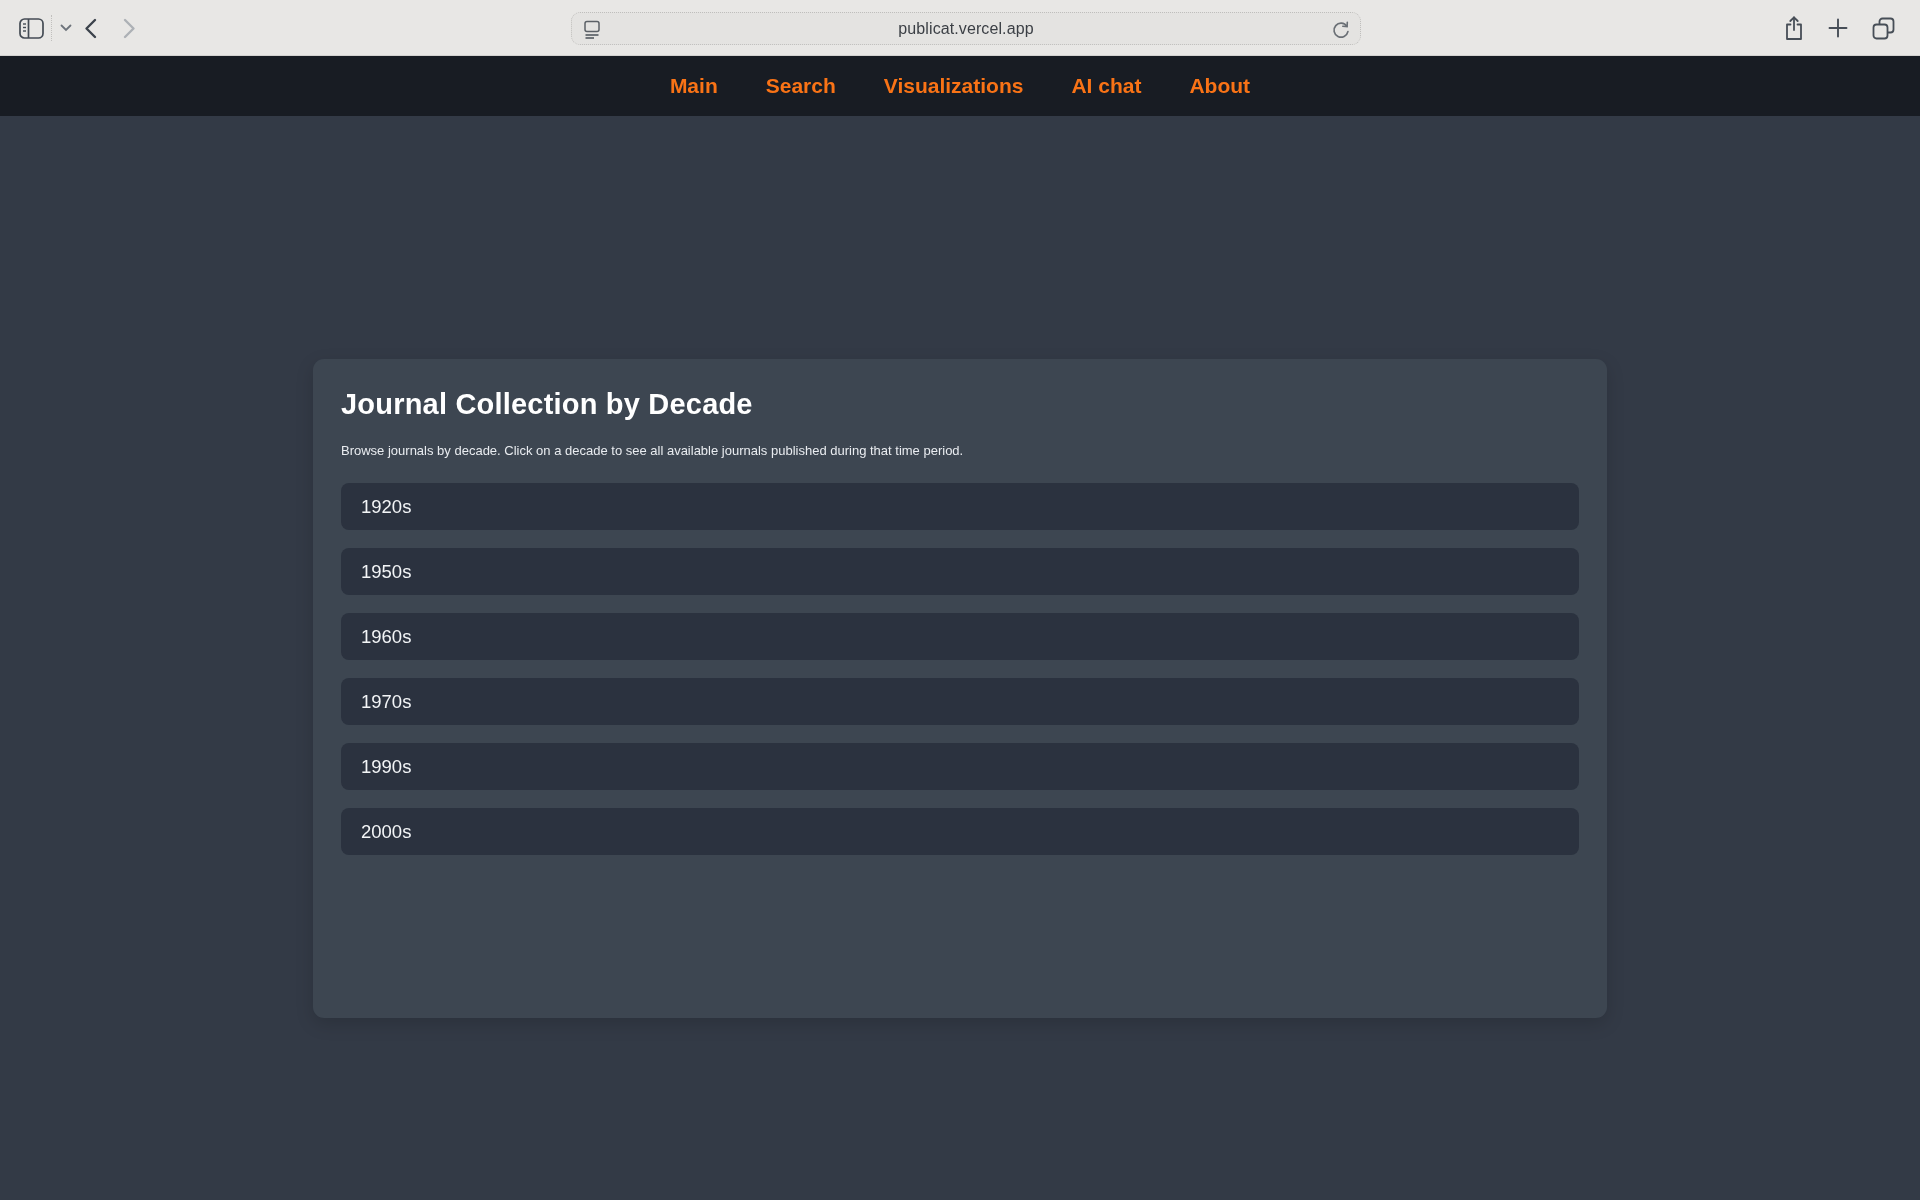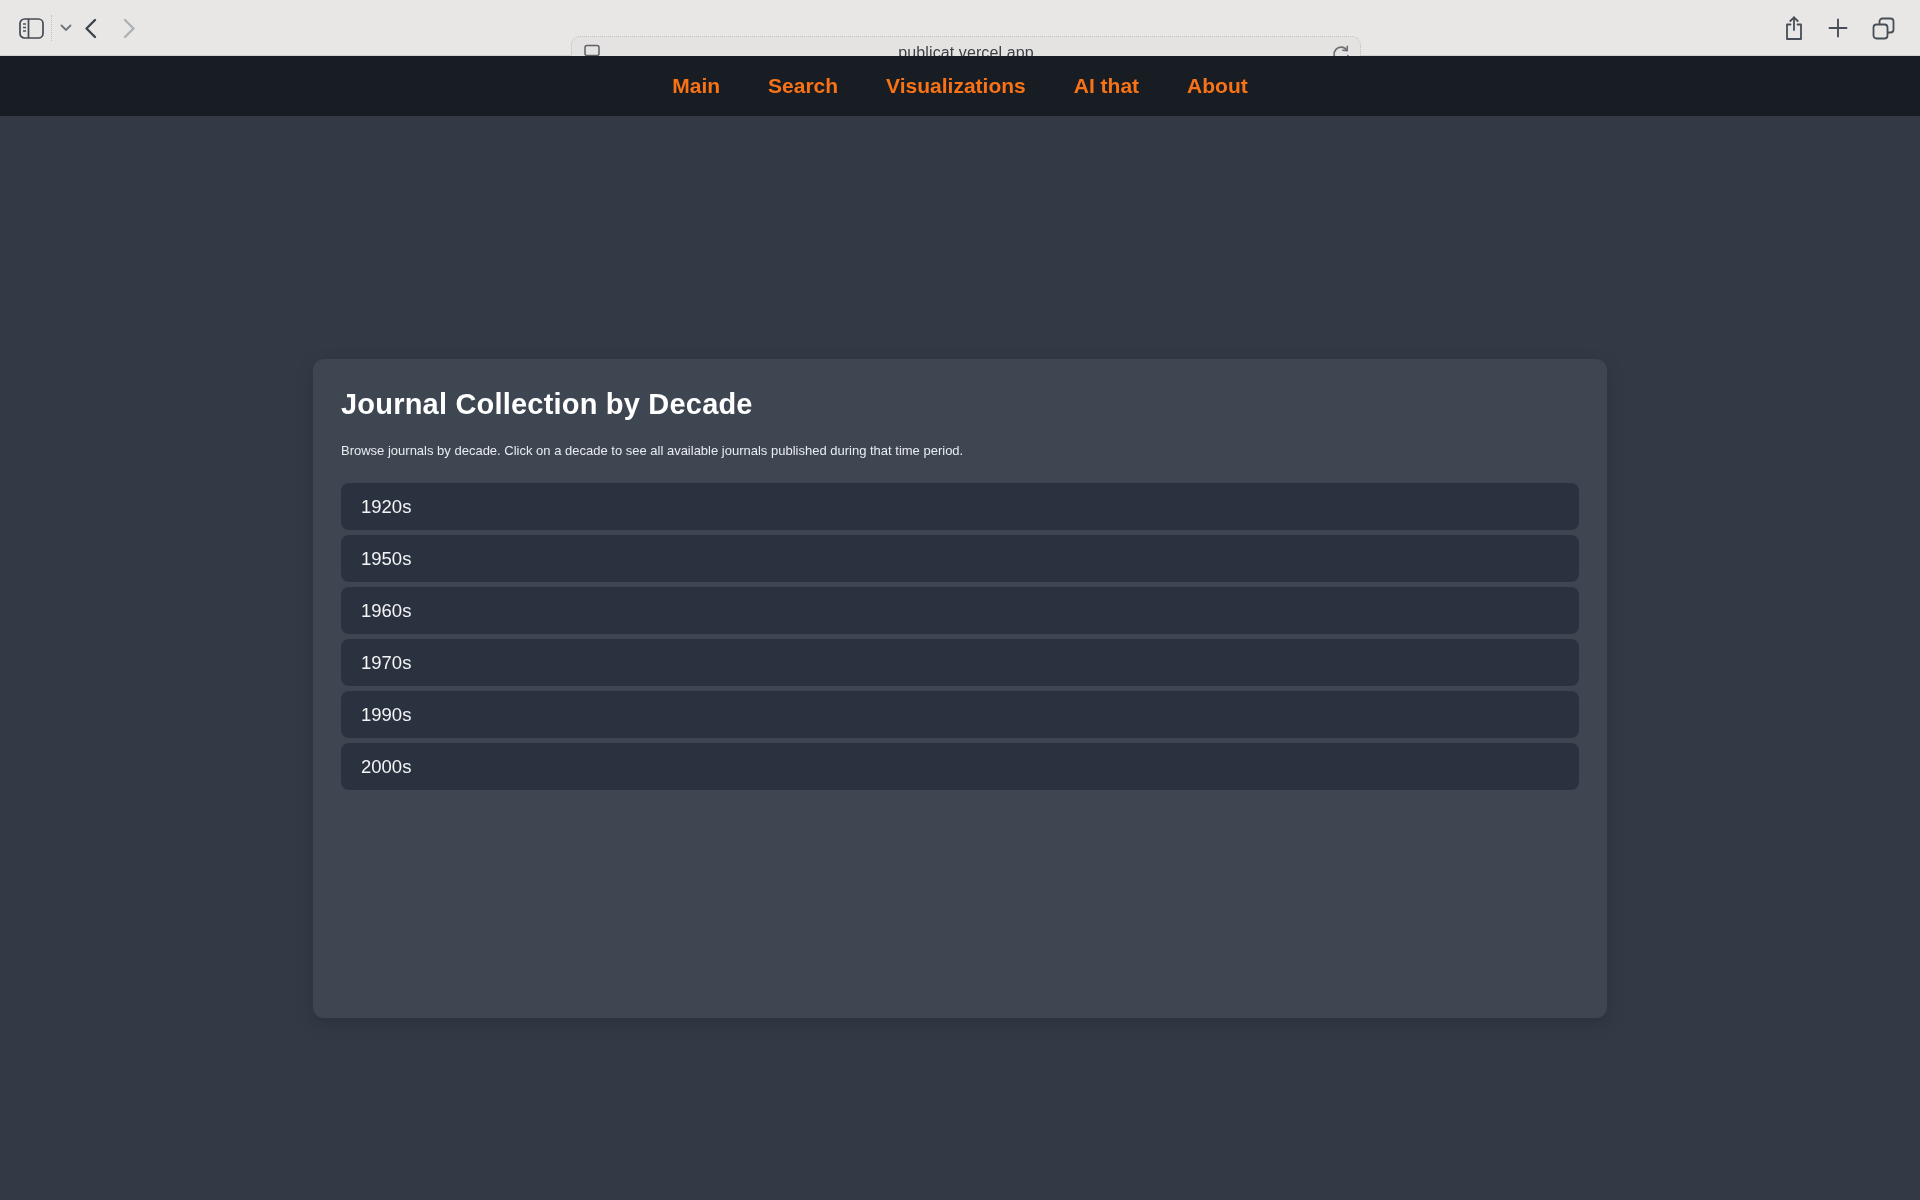--- a/index.html
+++ b/index.html
@@ -32,21 +32,21 @@
     border-left: 1px dotted #c0bfbd;
   }
   .nav-arrows { display: flex; align-items: center; gap: 26px; margin-left: 12px; }
 
   .url-field {
     position: absolute; left: 571px; top: 12px;
     width: 790px; height: 33px;
     background: #e4e3e1;
     border: 1px dotted #bfbebc;
     border-radius: 9px;
-    display: flex; align-items: center; margin-top: 24px;
+    display: flex; align-items: center;
   }
   .url-page-icon { position: absolute; left: 11px; top: 7px; }
   .url-text {
     width: 100%; text-align: center;
     font-size: 16px; color: #3b3f45; letter-spacing: 0.1px;
   }
   .url-reload { position: absolute; right: 9px; top: 6px; }
 
   .chrome-right {
     position: absolute; right: 24px; top: 0; height: 56px;
@@ -79,21 +79,21 @@
     margin: 0; padding-top: 29px;
     font-size: 29px; font-weight: 700; color: #ffffff;
     letter-spacing: 0.2px;
   }
   .card-desc {
     margin: 22px 0 0 0;
     font-size: 13px; color: #e9ecf0;
   }
   .decade-list {
     margin-top: 25px;
-    display: flex; flex-direction: column; gap: 5px;
+    display: flex; flex-direction: column; gap: 18px;
   }
   .decade-btn {
     height: 47px; width: 100%;
     background: #2b323f;
     border: none; border-radius: 8px;
     color: #f3f5f7; font-size: 18.5px; font-family: inherit;
     text-align: left; padding: 0 20px;
     display: flex; align-items: center;
     cursor: pointer;
   }
@@ -172,21 +172,21 @@
         <rect x="2.5" y="8.5" width="14" height="14" rx="3" fill="#e8e7e5"></rect>
       </svg>
     </button>
   </div>
 </div>
 
 <nav class="navbar">
   <button class="nav-item">Main</button>
   <button class="nav-item">Search</button>
   <button class="nav-item">Visualizations</button>
-  <button class="nav-item">AI that</button>
+  <button class="nav-item">AI chat</button>
   <button class="nav-item">About</button>
 </nav>
 
 <main class="card">
   <h1 class="card-title">Journal Collection by Decade</h1>
   <p class="card-desc">Browse journals by decade. Click on a decade to see all available journals published during that time period.</p>
 
   <div class="decade-list">
     <button class="decade-btn">1920s</button>
     <button class="decade-btn">1950s</button>

